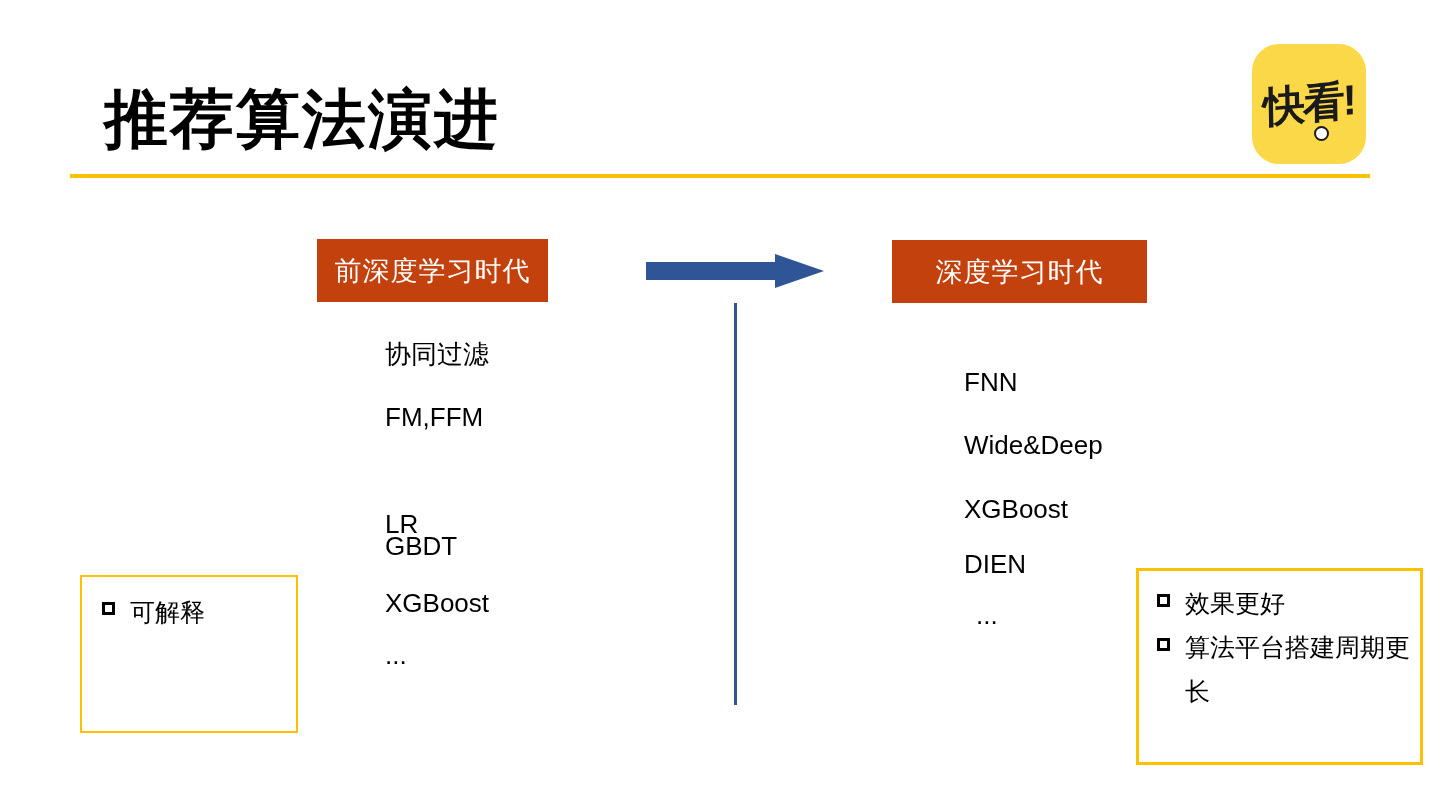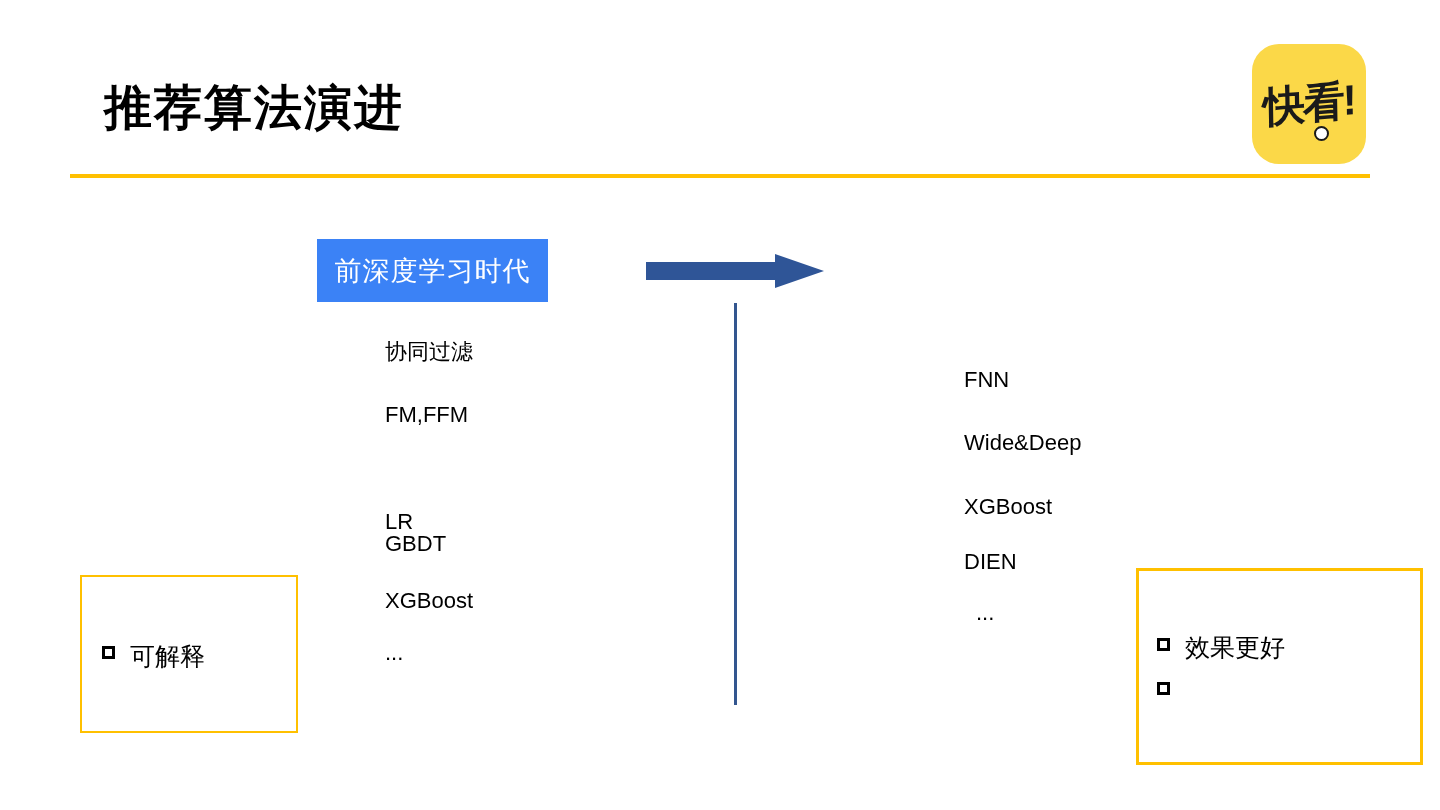--- a/index.html
+++ b/index.html
@@ -10,21 +10,21 @@
     margin: 0 auto;
     background: #ffffff;
     overflow: hidden;
     font-family: "Liberation Sans", "DejaVu Sans", sans-serif;
     color: #000;
   }
 
   
   .title {
     position: absolute; left: 104px; top: 76px;
-    font-size: 48px; font-weight: 600; letter-spacing: 2px;
+    font-size: 64px; font-weight: 600; letter-spacing: 2px;
   }
   .title-underline {
     position: absolute; left: 70px; top: 174px;
     width: 1300px; height: 4px; background: #FFC000;
   }
   .logo {
     position: absolute; left: 1252px; top: 44px;
     width: 114px; height: 120px; border-radius: 27px;
     background: #FBD848;
     display: flex; align-items: center; justify-content: center;
@@ -35,38 +35,38 @@
     letter-spacing: -2px; white-space: nowrap;
   }
   .logo-badge {
     position: absolute; left: 62px; top: 82px;
     width: 15px; height: 15px; border-radius: 50%;
     background: #fff; border: 2.5px solid #1a1a1a;
   }
 
   
   .era-box {
-    position: absolute; height: 63px; background: #3b82f6;
+    position: absolute; height: 63px; background: #c2410c;
     color: #fff; font-size: 27px;
     display: flex; align-items: center; justify-content: center;
     letter-spacing: 1px;
   }
   .era-box.pre  { left: 317px; top: 239px; width: 231px; }
   .era-box.deep { left: 892px; top: 240px; width: 255px; }
 
   
   .arrow-svg { position: absolute; left: 646px; top: 254px; }
   .v-divider {
     position: absolute; left: 734px; top: 303px;
     width: 3px; height: 402px; background: #33568F;
   }
 
   
   .algo-list { position: absolute; list-style: none; }
-  .algo-list li { position: absolute; white-space: nowrap; font-size: 22px; }
+  .algo-list li { position: absolute; white-space: nowrap; font-size: 26px; }
   .algo-list.pre { left: 385px; top: 0; }
   .algo-list.pre li:nth-child(1) { top: 337px; }
   .algo-list.pre li:nth-child(2) { top: 402px; }
   .algo-list.pre li:nth-child(3) { top: 467px; margin-top: 42px; }
   .algo-list.pre li:nth-child(4) { top: 531px; text-align: center; }
   .algo-list.pre li:nth-child(5) { top: 588px; }
   .algo-list.pre li:nth-child(6) { top: 640px; }
   .algo-list.deep { left: 964px; top: 0; }
   .algo-list.deep li:nth-child(1) { top: 367px; text-align: right; }
   .algo-list.deep li:nth-child(2) { top: 430px; }
@@ -74,21 +74,21 @@
   .algo-list.deep li:nth-child(4) { top: 549px; }
   .algo-list.deep li:nth-child(5) { top: 600px; left: 12px; }
 
   
   .callout {
     position: absolute; background: #fff;
     border: 2px solid #FFC000;
   }
   .callout.pre  { left: 80px;  top: 575px; width: 218px; height: 158px; padding: 12px 8px 0 18px; }
   .callout.deep { left: 1136px; top: 568px; width: 287px; height: 197px; padding: 10px 6px 0 16px; border-width: 3px; }
-  .callout ul { list-style: none; margin-top: 44px; }
+  .callout ul { list-style: none; }
   .callout li {
     display: flex; align-items: flex-start;
     font-size: 25px; line-height: 44px;
   }
   .callout.pre li { line-height: 47px; }
   .bullet {
     flex: 0 0 auto;
     width: 13px; height: 13px;
     border: 3.5px solid #000;
     margin: 13px 15px 0 2px;
@@ -103,20 +103,23 @@
   <h1 class="title">推荐算法演进</h1>
   <div class="title-underline"></div>
 
   <div class="logo">
     <span class="logo-text">快看!</span>
     <span class="logo-badge"></span>
   </div>
 
   <div class="era-box pre">
     <span>前深度学习时代</span>
+  </div>
+  <div class="era-box deep">
+    <span>深度学习时代</span>
   </div>
 
   <svg class="arrow-svg" width="178" height="34" viewBox="0 0 178 34">
     <polygon points="0,8 129,8 129,0 178,17 129,34 129,26 0,26" fill="#2F5597"></polygon>
   </svg>
 
   <div class="v-divider"></div>
 
   <ul class="algo-list pre">
     <li>协同过滤</li>
@@ -145,17 +148,18 @@
   </div>
 
   <div class="callout deep">
     <ul>
       <li>
         <span class="bullet"></span>
         <span class="label">效果更好</span>
       </li>
       <li>
         <span class="bullet"></span>
+        <span class="label">算法平台搭建周期更长</span>
       </li>
     </ul>
   </div>
 
 </div>
 
 </body></html>

